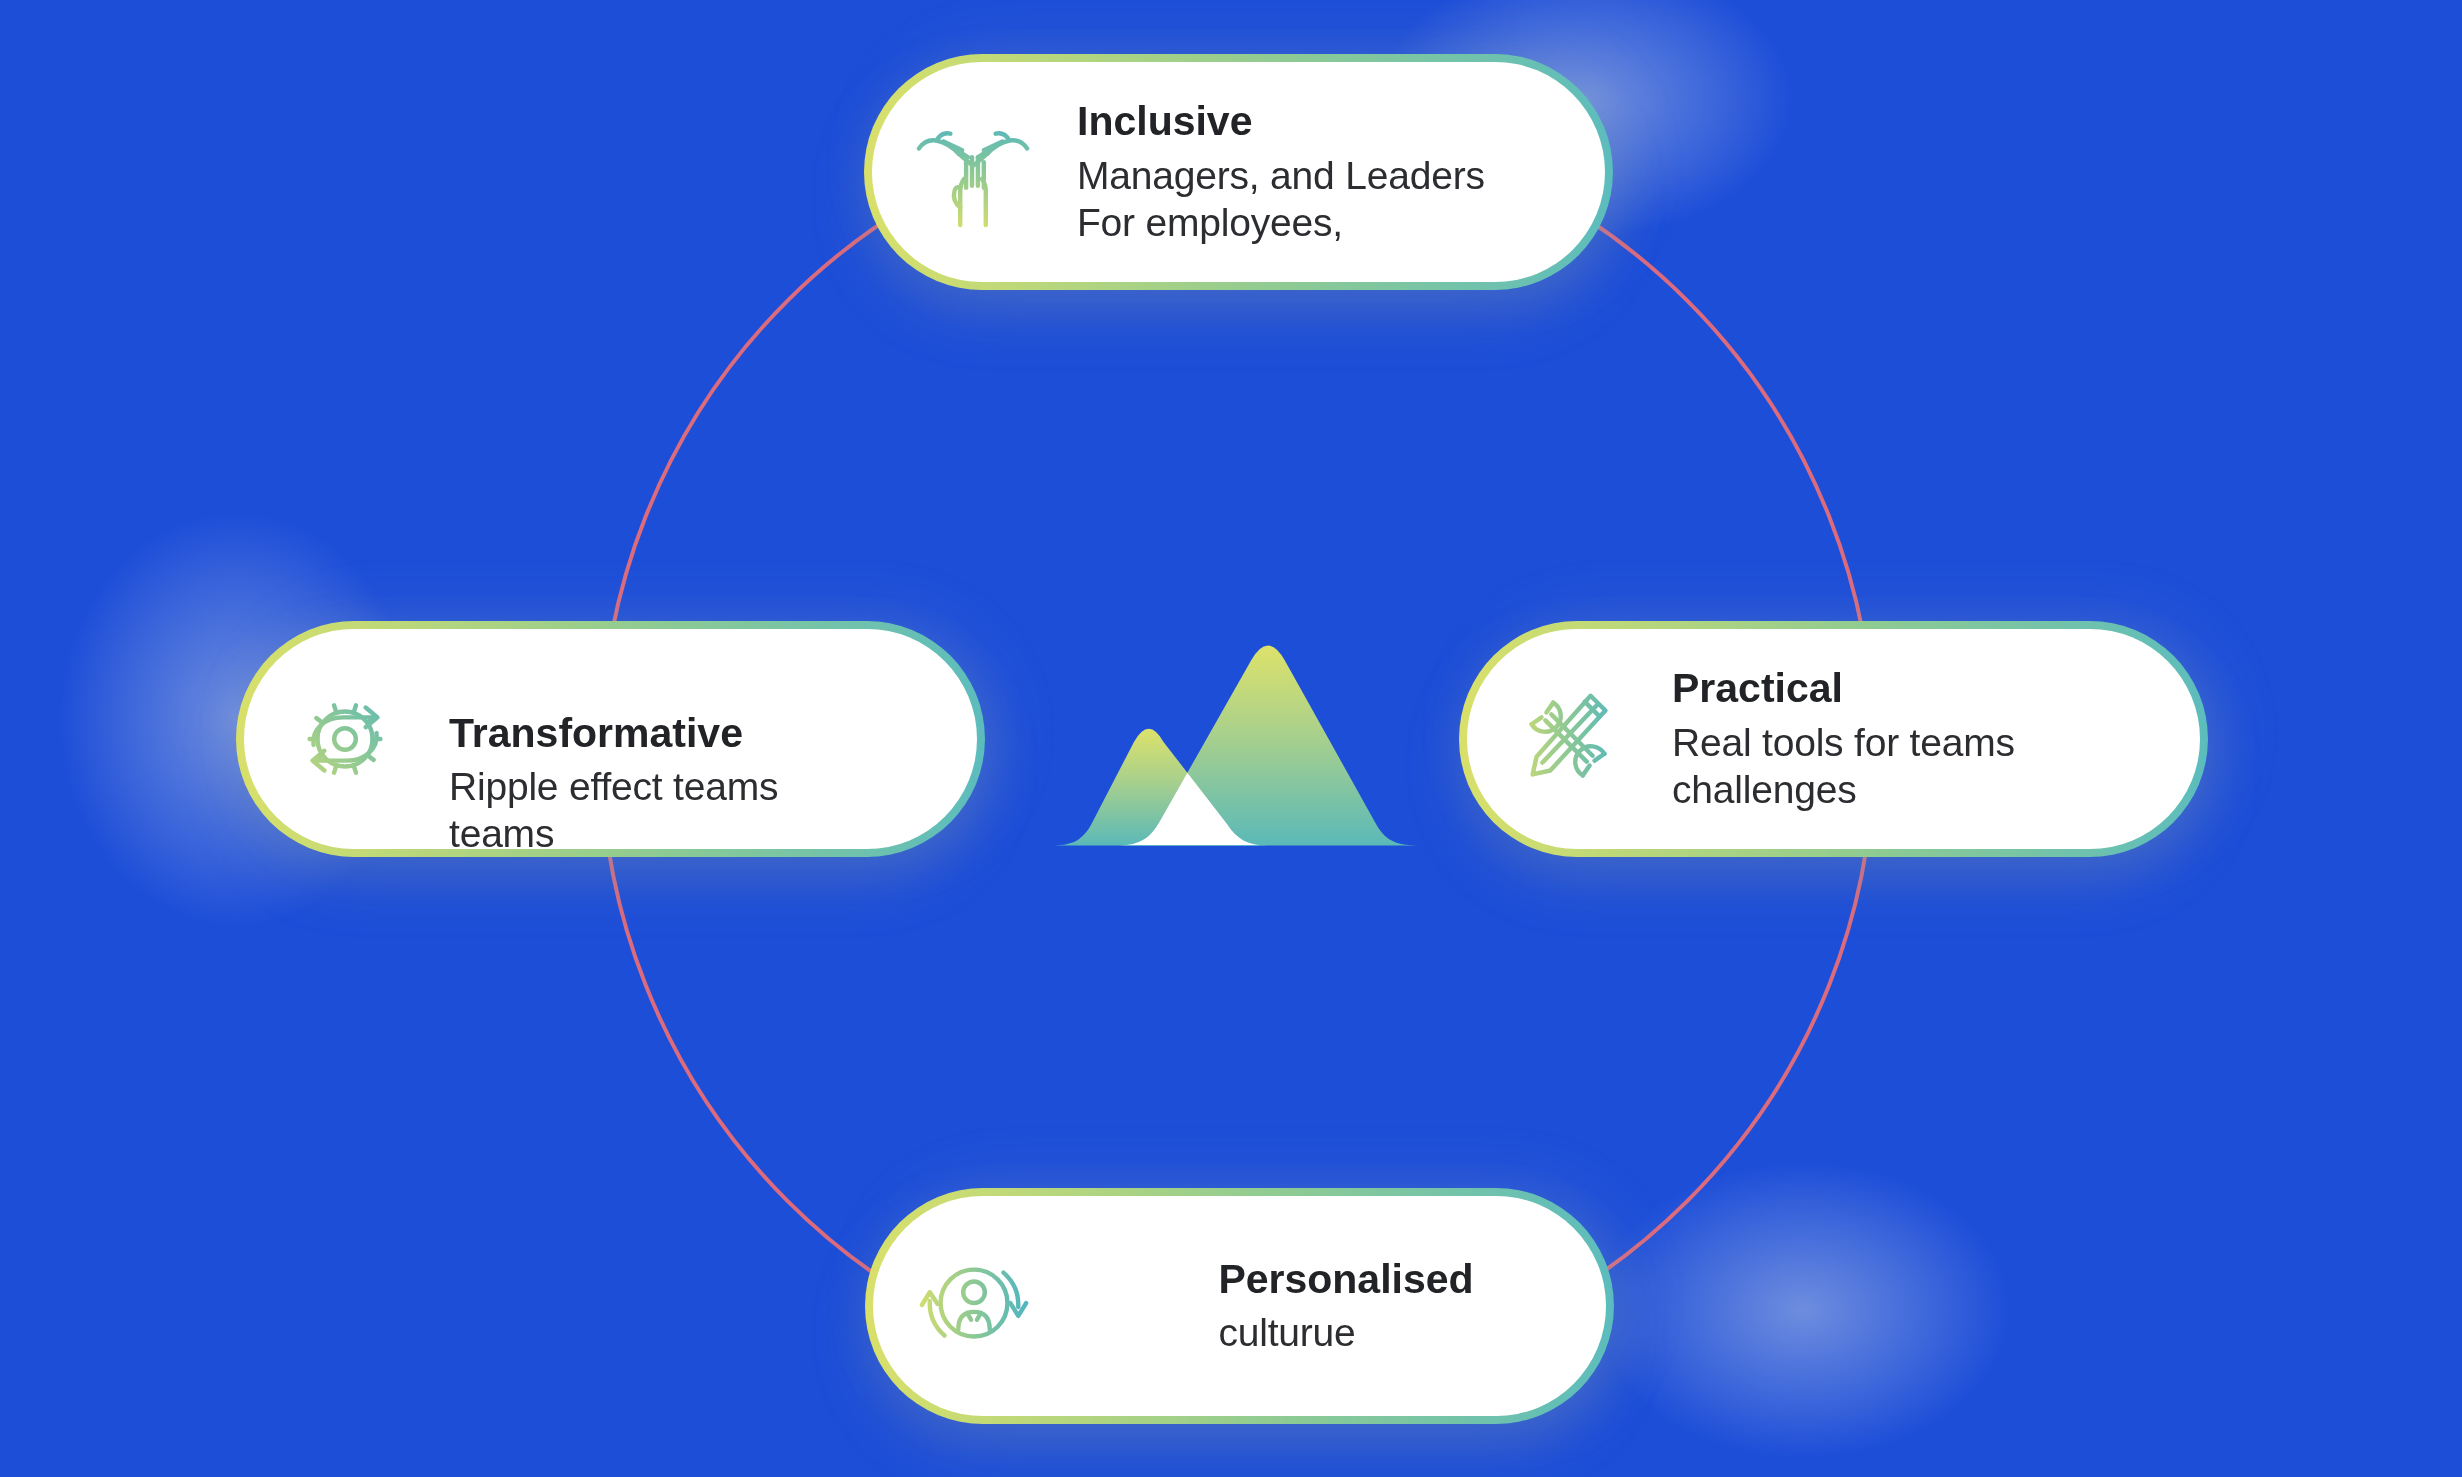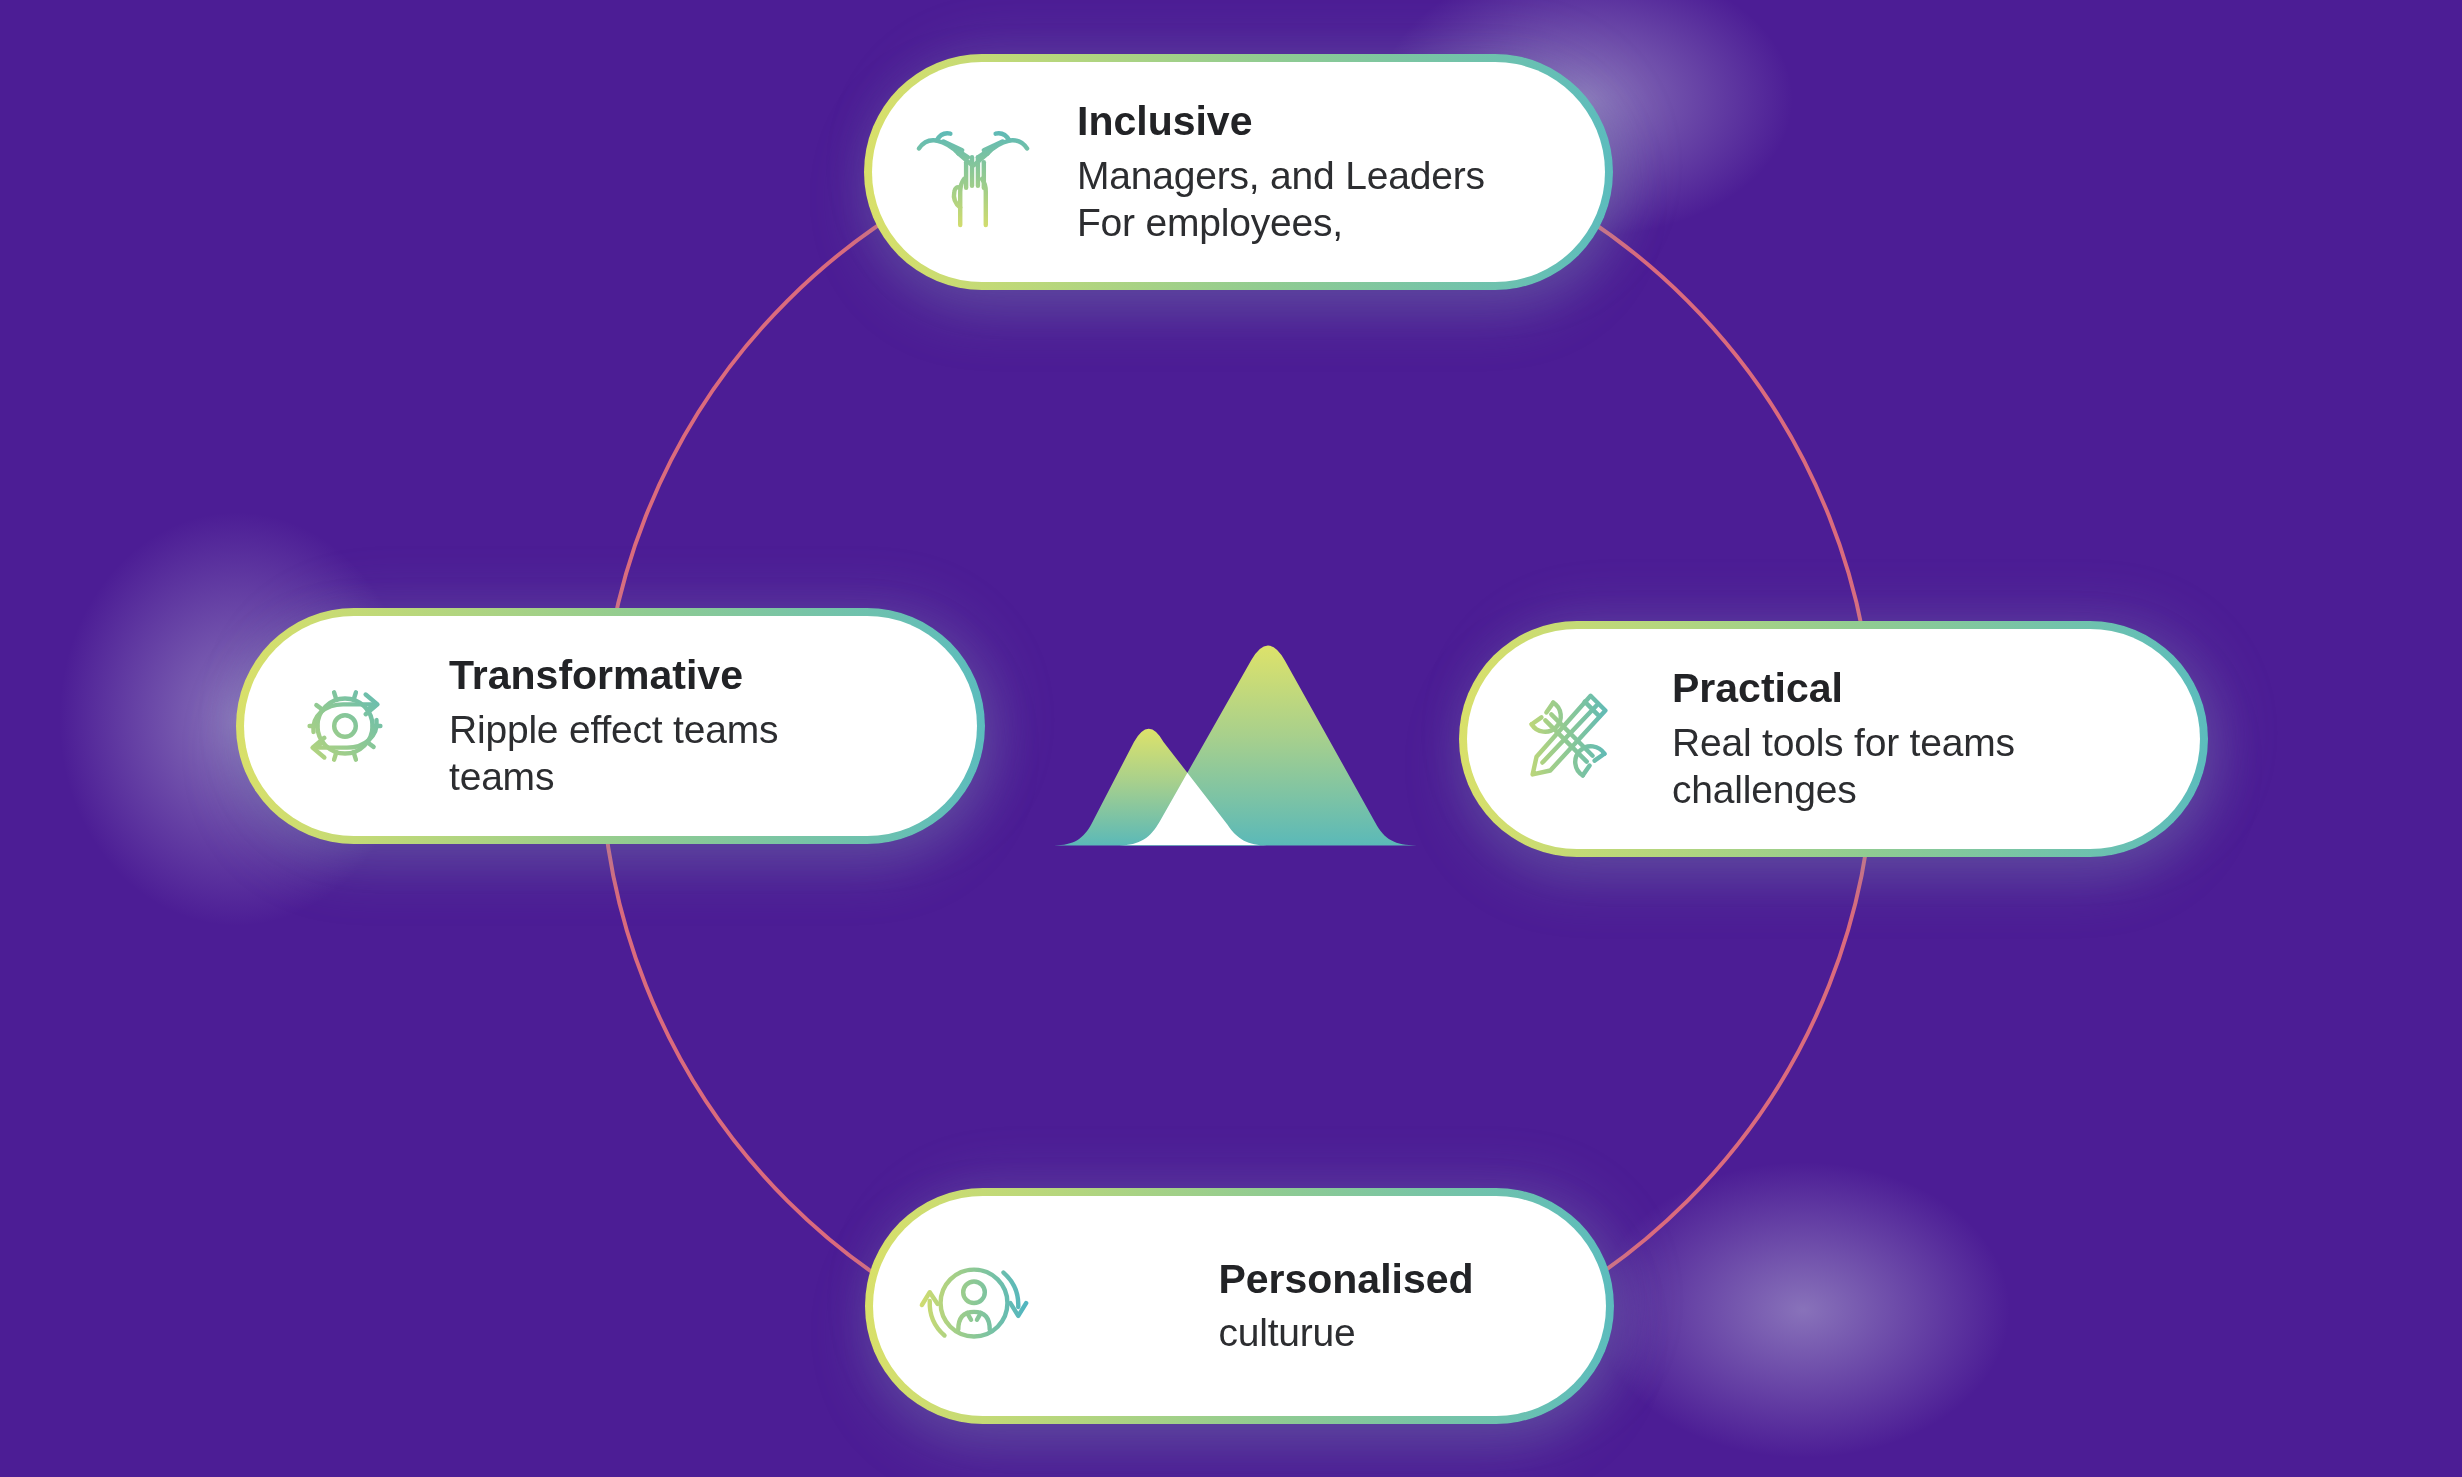--- a/index.html
+++ b/index.html
@@ -1,19 +1,19 @@
 <!DOCTYPE html>
 <html><head>
 <meta charset="utf-8">
 <style>
   html,body{margin:0;padding:0;background:#ffffff;}
   .stage{
     position:relative;
     width:2463px;height:1478px;
-    background:#4c1d95;
+    background:#1d4ed8;
     overflow:hidden;
     font-family:"Liberation Sans", sans-serif;
   }
   svg{display:block;}
   .underlay{position:absolute;left:0;top:0;z-index:1;}
   .blob{
     position:absolute;z-index:0;border-radius:50%;
     background:radial-gradient(closest-side, rgba(210,218,231,0.45), rgba(210,218,231,0.0));
   }
   .card{
@@ -35,21 +35,21 @@
   .card .icon svg{width:118px;height:118px;}
   .card-text{position:relative;max-width:493px;}
   .card-title{
     font-size:41px;font-weight:700;color:#222326;line-height:1.15;
     margin-bottom:5.9px;letter-spacing:0px;
   }
   .card-line{
     font-size:39px;font-weight:400;color:#2c2d30;line-height:47px;letter-spacing:-0.2px;
   }
   .pos-top{left:864px;top:54px;}
-  .pos-left{left:236px;top:608px;}
+  .pos-left{left:236px;top:621px;align-items:flex-end;}
   .pos-right{left:1459px;top:621px;}
   .pos-bottom{left:865px;top:1188px;justify-content:center;}
 </style>
 </head>
 <body>
 
 <div class="stage">
 
   <div class="blob" style="left:1379px;top:-39px;width:414px;height:276px;"></div>
   <div class="blob" style="left:59px;top:512px;width:355px;height:414px;"></div>

